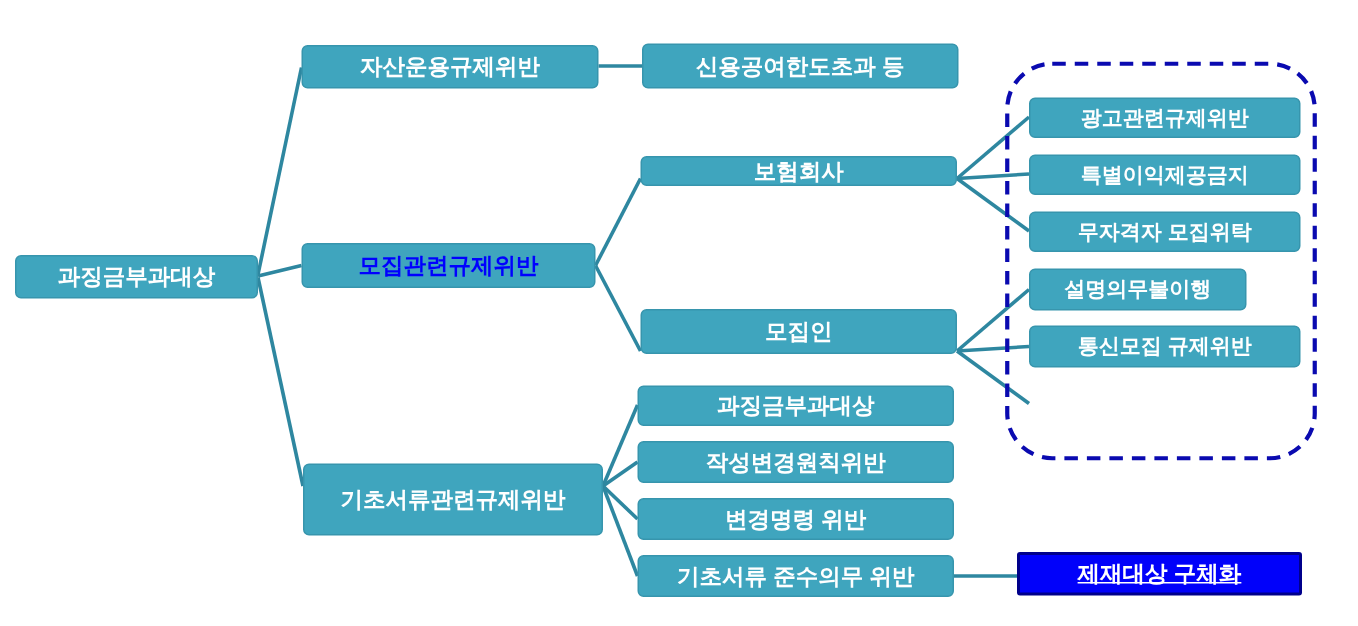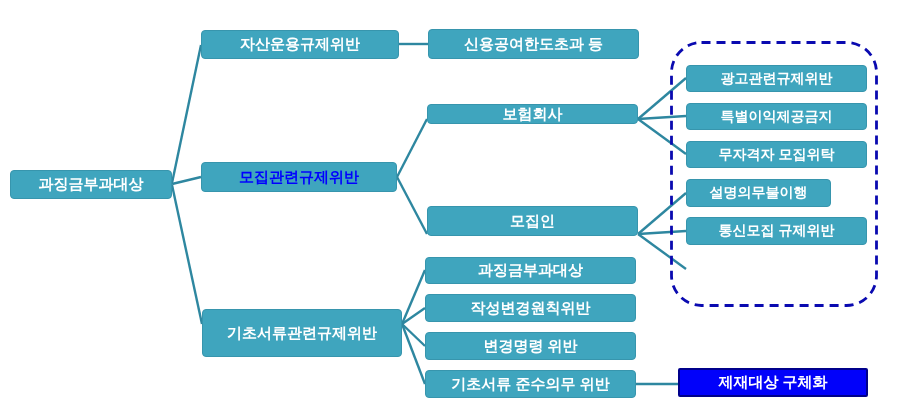--- a/index.html
+++ b/index.html
@@ -40,20 +40,21 @@
     font-size: 15px;
     white-space: nowrap;
     text-align: center;
   }
   .node.small { font-size: 14px; }
   .node.highlight { color: var(--highlight-text, #0000ff); }
   .node.result {
     background: var(--result-fill, #0101fa);
     border: 2px solid var(--result-border, #00008b);
     border-radius: 2px;
+    text-decoration: underline;
   }
 </style>
 </head>
 <body>
 
 <div class="canvas">
 
   <svg class="wires" viewBox="0 0 905 417">
 
     <line x1="172" y1="183" x2="201" y2="45"></line>

